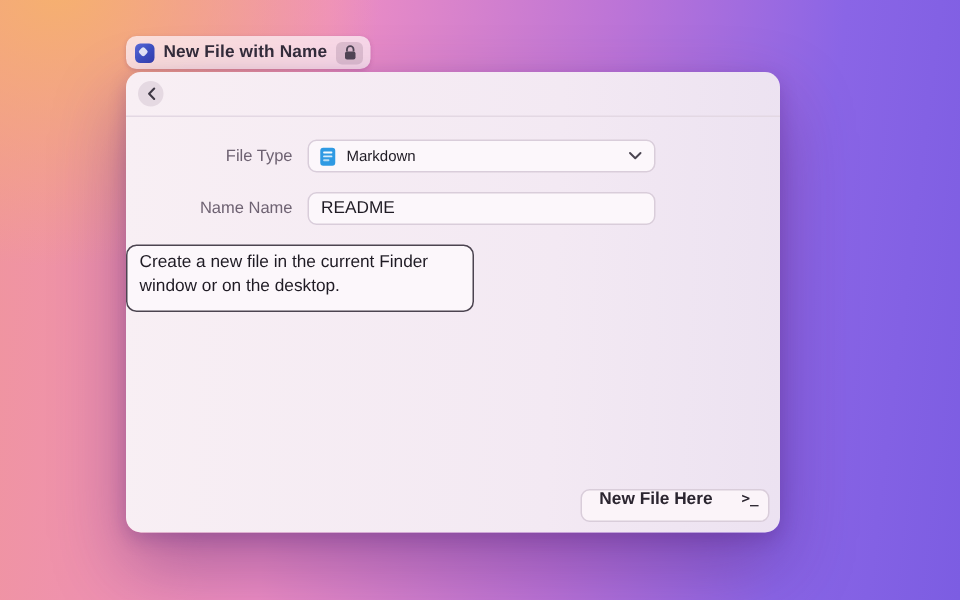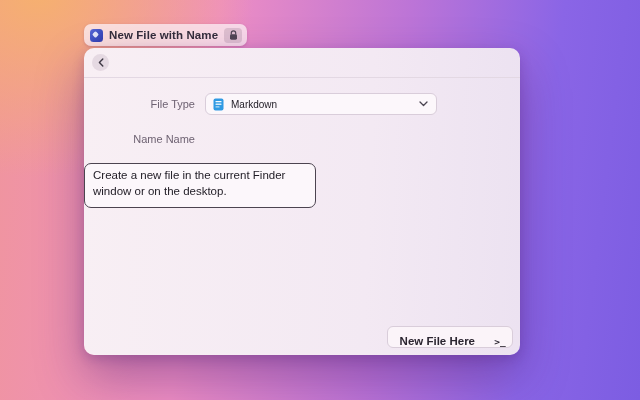--- a/index.html
+++ b/index.html
@@ -54,21 +54,21 @@
   .select { height:22px; display:flex; align-items:center; padding:0 8px 0 6px; gap:6px; }
   .select-value { flex:1; font-size:10px; color:#1f1b24; }
   .file-type-icon { width:13px; height:13px; flex:0 0 auto; display:block; }
 
   input.control { height:22px; padding:0 8px; font-family:inherit; outline:none; }
   textarea.control { height:45px; padding:4px 8px; line-height:1.38; resize:none;
     border:1px solid #4c4450; border-radius:7px; outline:none; font-family:inherit;
     overflow:hidden; }
 
   .win-footer { position:absolute; right:7px; bottom:7px; }
-  .btn-group { display:flex; align-items:flex-end; background:#fbf4f9;
+  .btn-group { display:flex; align-items:flex-start; background:#fbf4f9;
     border:1px solid #d9cdda; border-radius:6px; overflow:hidden; height:22px;margin-top:40px; }
   .btn-primary { display:flex; align-items:center; padding:0 12px; font-size:11.5px;
     font-weight:700; color:#2b2530; background:transparent; border:none; cursor:default;
     font-family:inherit; }
   .btn-divider { width:1px; background:#d9cdda; }
   .btn-terminal { width:24px; display:flex; align-items:center; justify-content:center;
     background:transparent; border:none; cursor:default;
     font-family:"DejaVu Sans Mono", monospace; font-size:9.5px; font-weight:700; color:#2b2530; }
 </style>
 </head>
@@ -110,20 +110,21 @@
           </svg>
           <span class="select-value">Markdown</span>
           <svg width="9" height="6" viewBox="0 0 9 6">
             <path d="M1 1 4.5 4.5 8 1" fill="none" stroke="#4a4450" stroke-width="1.3" stroke-linecap="round" stroke-linejoin="round"></path>
           </svg>
         </div>
       </div>
 
       <div class="row">
         <div class="row-label">Name Name</div>
+        <input class="control" type="text" value="README" style="">
       </div>
 
       <div class="row top">
         <textarea class="control" style="">Create a new file in the current Finder window or on the desktop.</textarea>
       </div>
 
     </div>
 
     <div class="win-footer">
       <div class="btn-group">

